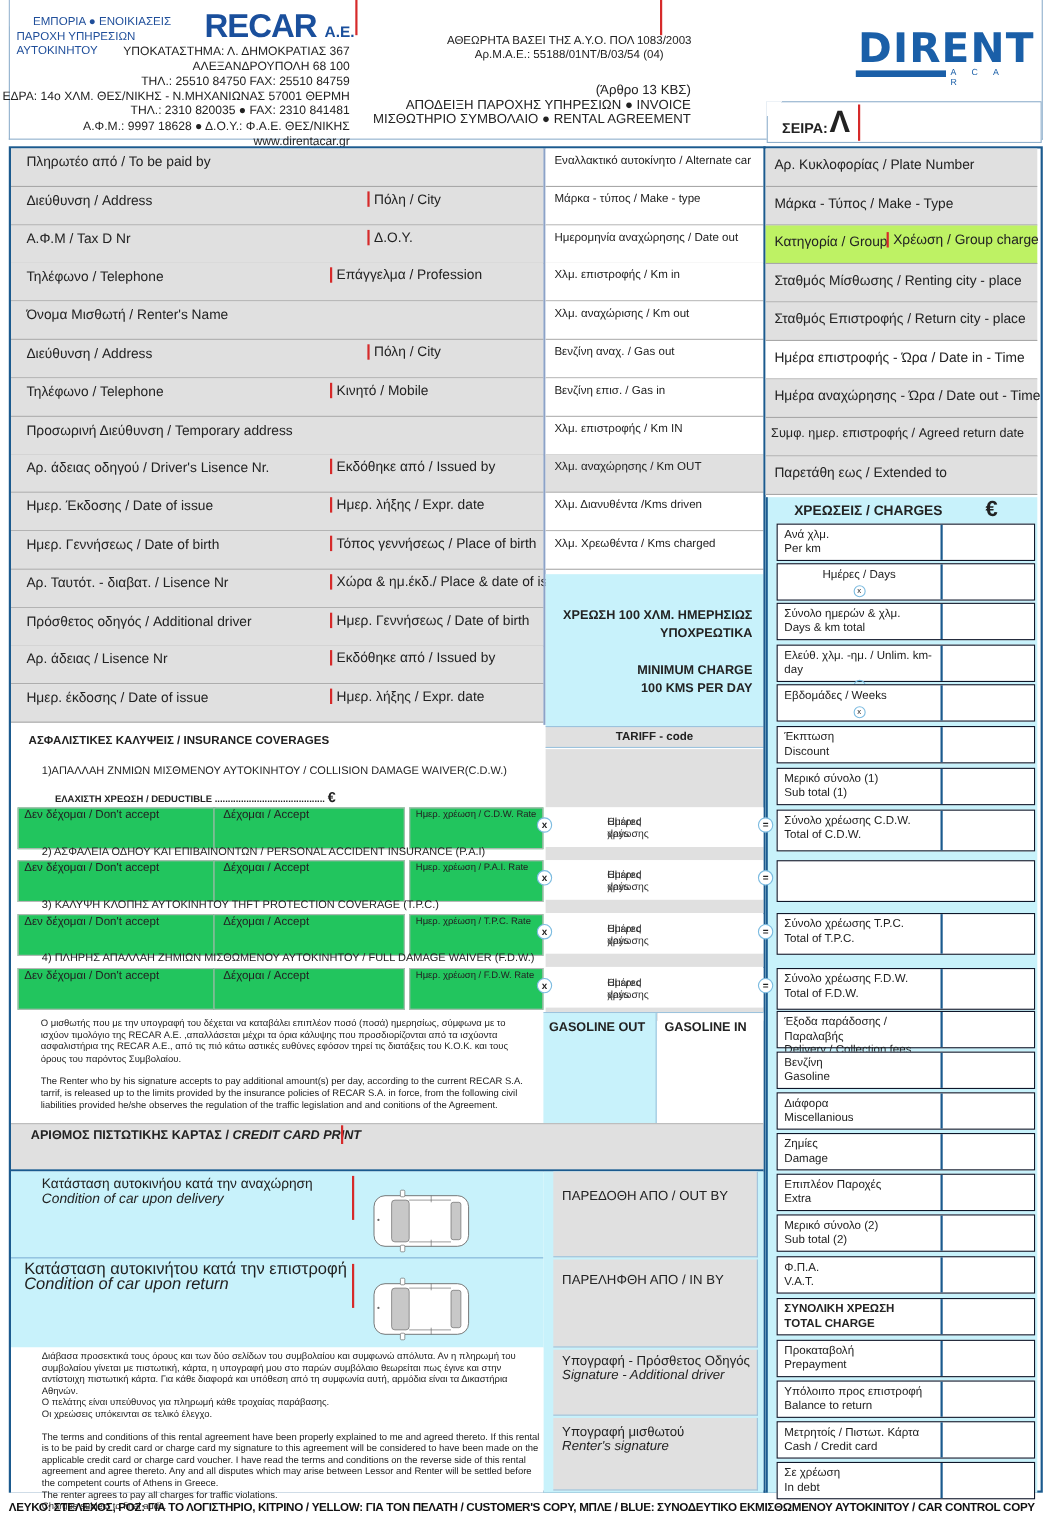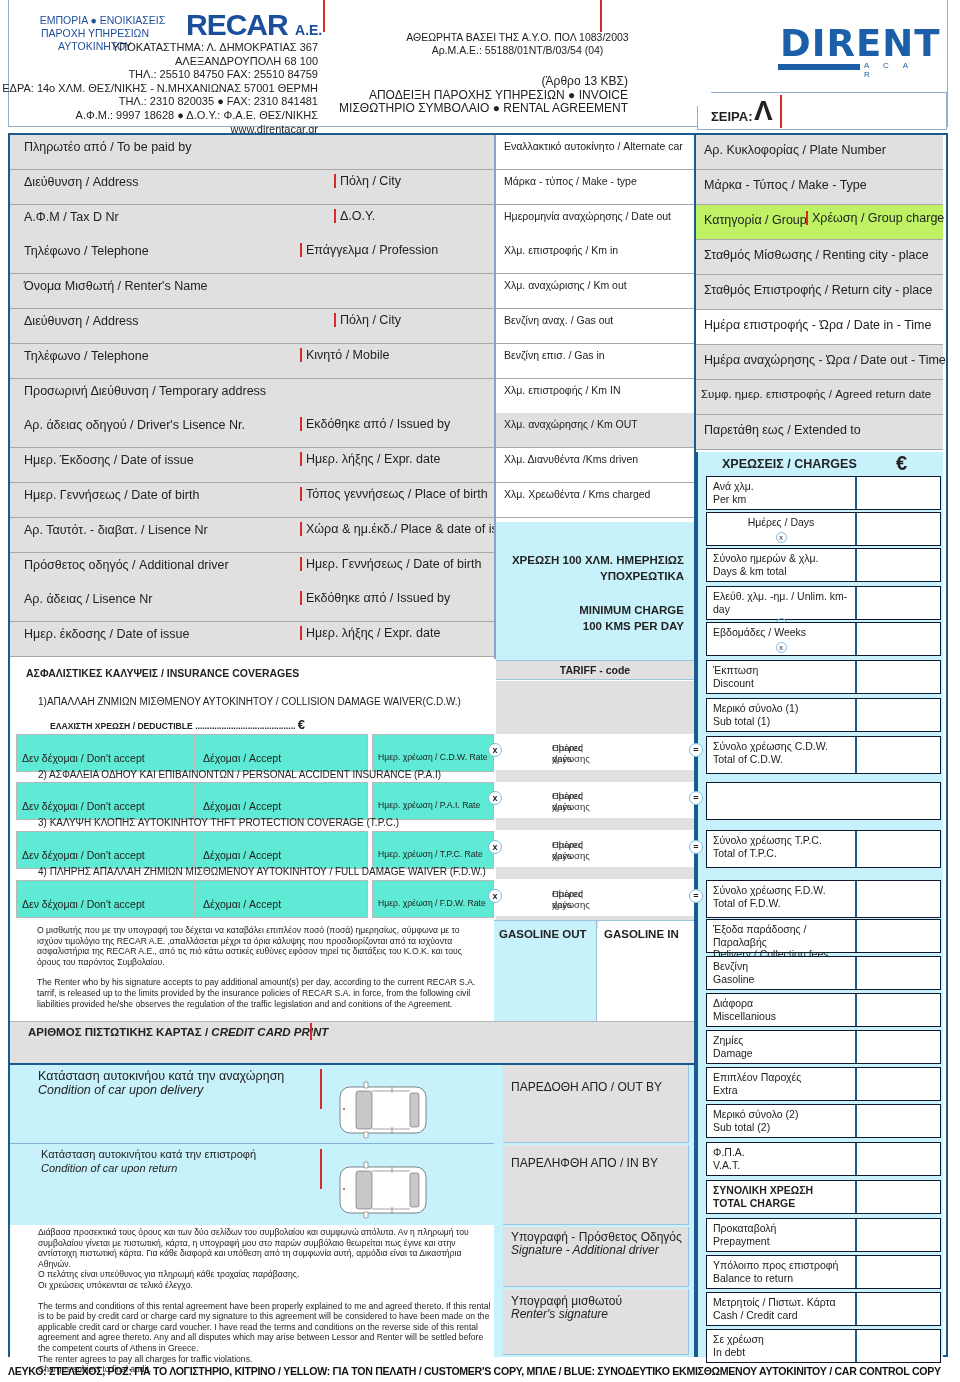--- a/index.html
+++ b/index.html
@@ -1,42 +1,42 @@
 <!DOCTYPE html>
 <html><head>
 <meta charset="utf-8">
 <style>
 *{box-sizing:border-box;margin:0;padding:0}
 html,body{width:960px;height:1382px;background:#fff;font-family:"Liberation Sans",sans-serif;color:#222;overflow:hidden}
 .abs{position:absolute}
 #page{position:relative;width:960px;height:1382px}
 .header-box{position:absolute;left:8px;top:0;width:940px;height:127px;border:1px solid #8fb0cc;border-top:none;background:#fff}
 .hdr-cut{position:absolute;left:0;top:0;width:24px;height:24px;background:linear-gradient(135deg,#fff 50%,transparent 50%)}
-.co-small{font-size:10.5px;color:#1f4e9a;text-align:center;line-height:13px}
+.co-small{font-size:10.5px;color:#1f4e9a;text-align:left;line-height:13px}
 .co-line{font-size:11px;color:#222;text-align:right;line-height:13.6px}
 .recar{font-size:30px;font-weight:bold;color:#1a4f9c;letter-spacing:-1px}
 .recar small{font-size:14px;letter-spacing:0}
 .mid-hdr{font-size:10.5px;text-align:center;line-height:12.5px}
 .mid-hdr2{font-size:12px;text-align:right;line-height:13.5px}
 .redtick{position:absolute;width:2px;background:#d62a2a}
 .dirent{font-size:37px;font-weight:bold;color:#1a5fa8;letter-spacing:1px;font-family:"DejaVu Sans",sans-serif}
 .seira-box{position:absolute;left:697px;top:92px;width:250px;height:38px;border:1px solid #8fb0cc;background:#fff}
 .main-frame{position:absolute;left:8px;top:133px;width:940px;height:1224px;border:2px solid #1b5a8e;border-top-left-radius:0}
 .row{position:absolute;left:10px;width:484px;height:35px;background:#e0e0e0;border-bottom:1px solid #a8a8a8}
 .lbl{position:absolute;font-size:12.5px;color:#222;white-space:nowrap}
 .lbl2{position:absolute;font-size:12.5px;color:#222;white-space:nowrap;padding-left:4px;border-left:2px solid #d62a2a;line-height:14px}
 .mrow{position:absolute;left:496px;width:198px;height:35px;background:#fff;border-bottom:1px solid #a8a8a8}
 .mlbl{position:absolute;left:8px;top:5px;font-size:10.5px;color:#222;white-space:nowrap}
 .rrow{position:absolute;left:696px;width:247px;height:35px;background:#e0e0e0;border-bottom:1px solid #a8a8a8}
 .rlbl{position:absolute;left:8px;top:8px;font-size:12.5px;color:#222;white-space:nowrap}
 .charges{position:absolute;left:696px;top:452px;width:247px;height:905px;background:#c8f2fb;border-left:2px solid #1b5a8e}
 .crow{position:absolute;left:8px;width:235px;height:34px;border:1px solid #0f172a;background:#fff}
 .crow .cl{position:absolute;left:0;top:0;width:150px;height:100%;border-right:2px solid #1b5a8e;padding:3px 6px;font-size:10.5px;line-height:12.5px;color:#222}
 .ins-row{position:absolute;left:10px;width:484px;height:38px}
-.ins-box{position:absolute;top:0;height:38px;background:#5eead4;border:1px solid #b8b8b8;font-size:10.5px;padding:17px 5px;color:#222}
+.ins-box{position:absolute;top:0;height:38px;background:#22c55e;border:1px solid #b8b8b8;font-size:10.5px;padding:0 5px;color:#222}
 .circ{position:absolute;width:14px;height:14px;border:1px solid #7bbbe0;border-radius:50%;background:#fff;font-size:9px;font-weight:bold;text-align:center;line-height:12px;color:#222}
 .days{position:absolute;left:496px;width:198px;height:36px;background:#fff}
 .days span{position:absolute;left:28px;top:4px;font-size:9.5px;line-height:11px;color:#333}
 .grey{background:#e0e0e0}
 .cyan{background:#c8f2fb}
 .para{font-size:8.6px;line-height:10.6px;color:#222}
 .sigbox{position:absolute;left:503px;width:186px;background:#e0e0e0;border-right:1px solid #9cc3dd;border-bottom:1px solid #9cc3dd}
 .footer{position:absolute;left:8px;top:1365px;font-size:10.6px;font-weight:bold;white-space:nowrap;letter-spacing:-0.3px;color:#111}
 </style>
 </head>
@@ -466,21 +466,21 @@
     <div class="redtick" style="left:300px;top:1px;height:17px"></div>
   </div>
   <div class="abs" style="left:10px;top:1063px;width:684px;height:2px;background:#1b5a8e"></div>
 
   <div class="abs cyan" style="left:10px;top:1065px;width:484px;height:160px">
     <div style="position:absolute;left:0;top:78px;width:484px;height:1px;background:#7fb2d6"></div>
     <div style="position:absolute;left:28px;top:4px;font-size:12.5px;line-height:14px">
       <div>Κατάσταση αυτοκινήου κατά την αναχώρηση</div>
       <i>Condition of car upon delivery</i>
     </div>
-    <div style="position:absolute;left:31px;top:82px;font-size:11px;line-height:14px">
+    <div style="position:absolute;left:12px;top:82px;font-size:15px;line-height:14px">
       <div>Κατάσταση αυτοκινήτου κατά την επιστροφή</div>
       <i>Condition of car upon return</i>
     </div>
     <div class="redtick" style="left:310px;top:4px;height:40px"></div>
     <div class="redtick" style="left:310px;top:84px;height:40px"></div>
     <svg style="position:absolute;left:328px;top:16px" width="90" height="58" viewBox="0 0 90 58">
       <rect x="2" y="6" width="86" height="46" rx="10" fill="#fff" stroke="#666" stroke-width="0.8"></rect>
       <rect x="18" y="10" width="16" height="38" rx="3" fill="#c8c8c8" stroke="#666" stroke-width="0.6"></rect>
       <rect x="72" y="12" width="9" height="34" rx="2" fill="#c8c8c8" stroke="#666" stroke-width="0.6"></rect>
       <line x1="34" y1="10" x2="72" y2="10" stroke="#666" stroke-width="0.6"></line>

